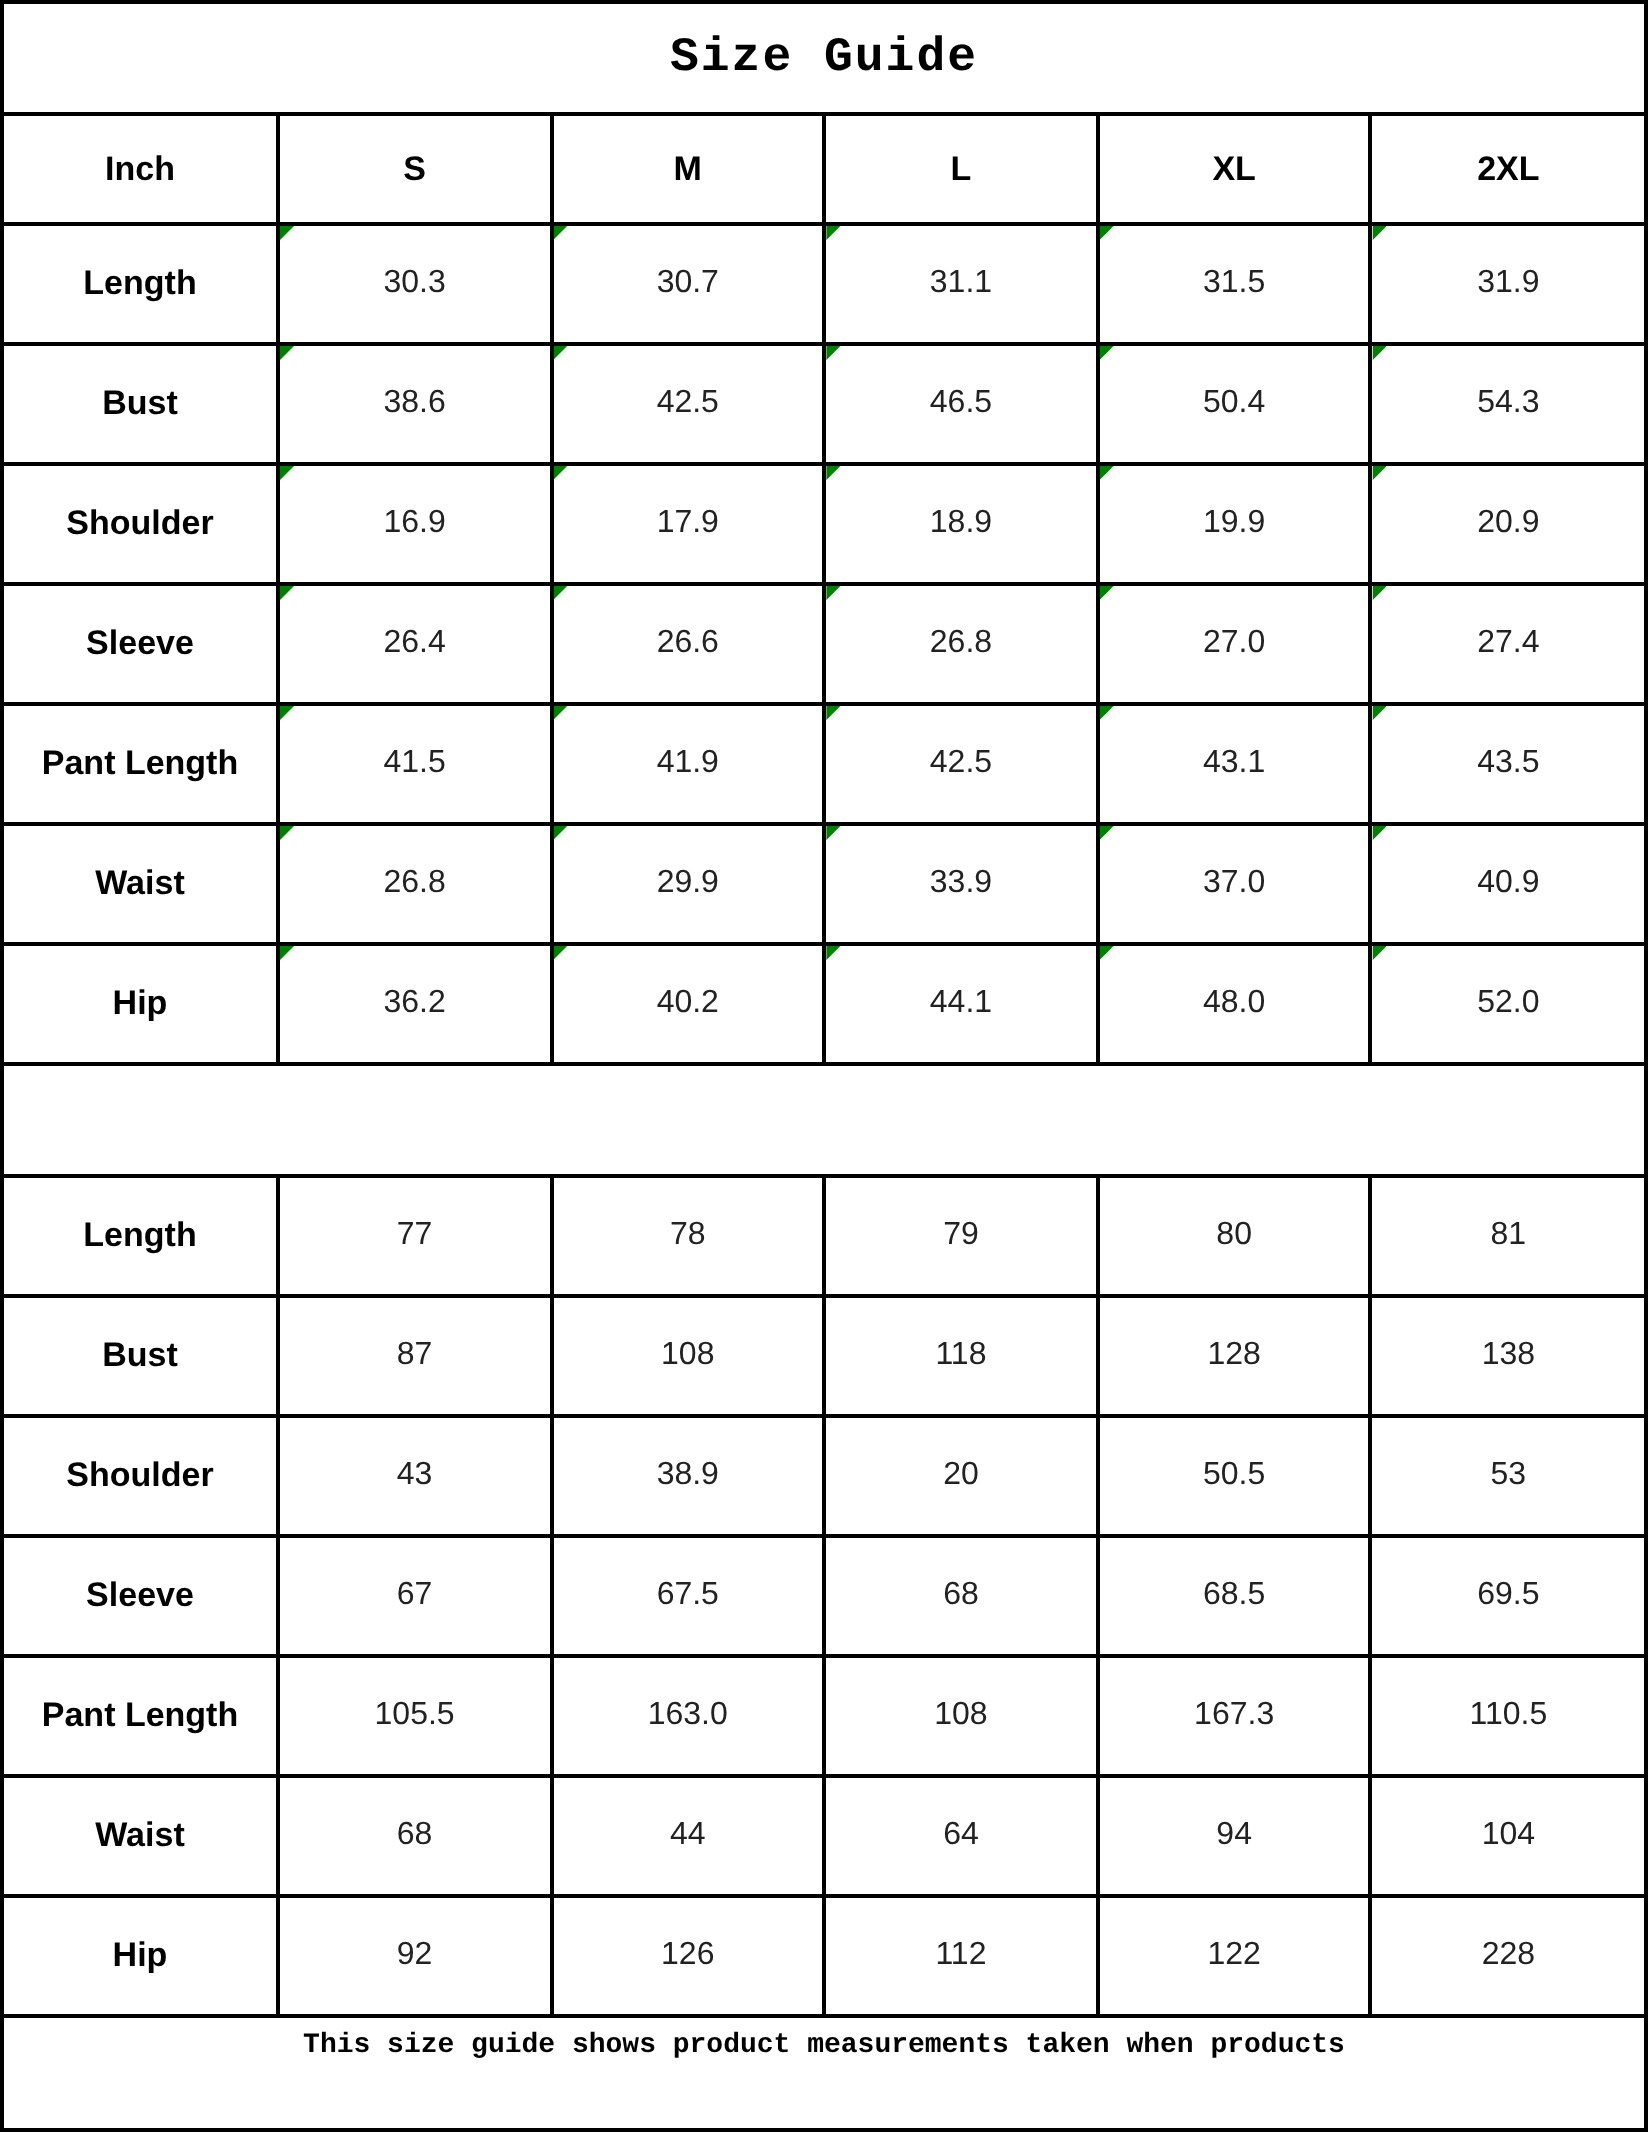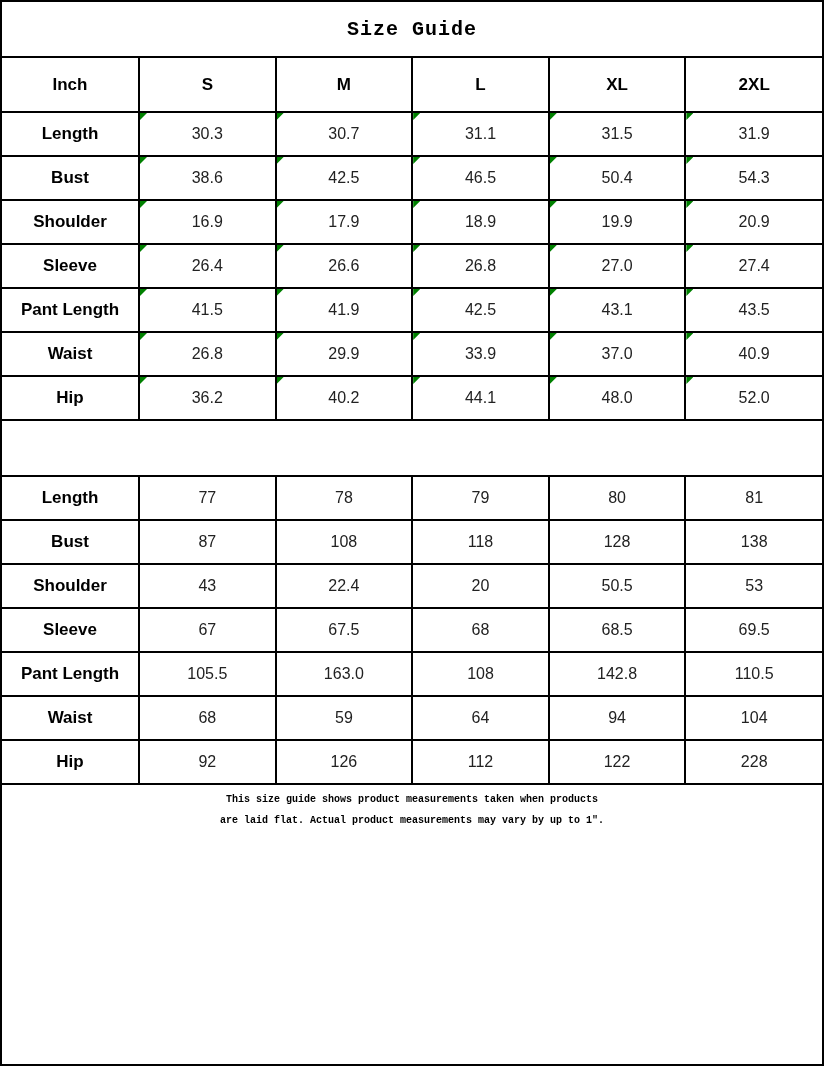--- a/index.html
+++ b/index.html
@@ -14,35 +14,35 @@
     overflow: hidden;
   }
 
   .title-box {
     height: 56px;
     border-bottom: 2px solid #000000;
     display: flex;
     align-items: center;
     justify-content: center;
     font-family: "Liberation Mono", "DejaVu Sans Mono", monospace;
-    font-size: 20px;
+    font-size: 24px;
     font-weight: 700;
     color: #000000;
     letter-spacing: 1px;
   }
 
   table.size-table {
     width: 100%;
     border-collapse: collapse;
     table-layout: fixed;
     border-radius: 13px;
   }
   table.size-table col.label-col { width: 137px; }
 
-  table.size-table tr { height: 44px; }
+  table.size-table tr { height: 60px; }
   table.size-table tr.header-row { height: 54px; }
 
   table.size-table th,
   table.size-table td {
     border: 2px solid #000000;
     text-align: center;
     vertical-align: middle;
     position: relative;
     background: #ffffff;
   }
@@ -75,21 +75,21 @@
     clip-path: polygon(0 0, 100% 0, 0 100%);
   }
 
   .table-spacer { height: 54px; background: #ffffff; }
 
   .footer-note {
     height: 51px;
     padding-top: 4px;
     text-align: center;
     font-family: "Liberation Mono", "DejaVu Sans Mono", monospace;
-    font-size: 10px;
+    font-size: 14px;
     font-weight: 700;
     color: #000000;
     line-height: 21px;
   }
 </style>
 </head>
 <body>
 
 <div class="sheet">
 
@@ -196,58 +196,57 @@
           <th>Bust</th>
           <td>87</td>
           <td>108</td>
           <td>118</td>
           <td>128</td>
           <td>138</td>
         </tr>
         <tr>
           <th>Shoulder</th>
           <td>43</td>
-          <td>22.4</td>
+          <td>38.9</td>
           <td>20</td>
           <td>50.5</td>
           <td>53</td>
         </tr>
         <tr>
           <th>Sleeve</th>
           <td>67</td>
           <td>67.5</td>
           <td>68</td>
           <td>68.5</td>
           <td>69.5</td>
         </tr>
         <tr>
           <th>Pant Length</th>
           <td>105.5</td>
           <td>163.0</td>
           <td>108</td>
-          <td>142.8</td>
+          <td>167.3</td>
           <td>110.5</td>
         </tr>
         <tr>
           <th>Waist</th>
           <td>68</td>
-          <td>59</td>
+          <td>44</td>
           <td>64</td>
           <td>94</td>
           <td>104</td>
         </tr>
         <tr>
           <th>Hip</th>
           <td>92</td>
           <td>126</td>
           <td>112</td>
           <td>122</td>
           <td>228</td>
         </tr>
       </tbody>
   </table>
 
   <div class="footer-note">
     <div>This size guide shows product measurements taken when products</div>
-    <div>are laid flat. Actual product measurements may vary by up to 1″.</div>
   </div>
 
 </div>
 
 </body></html>

